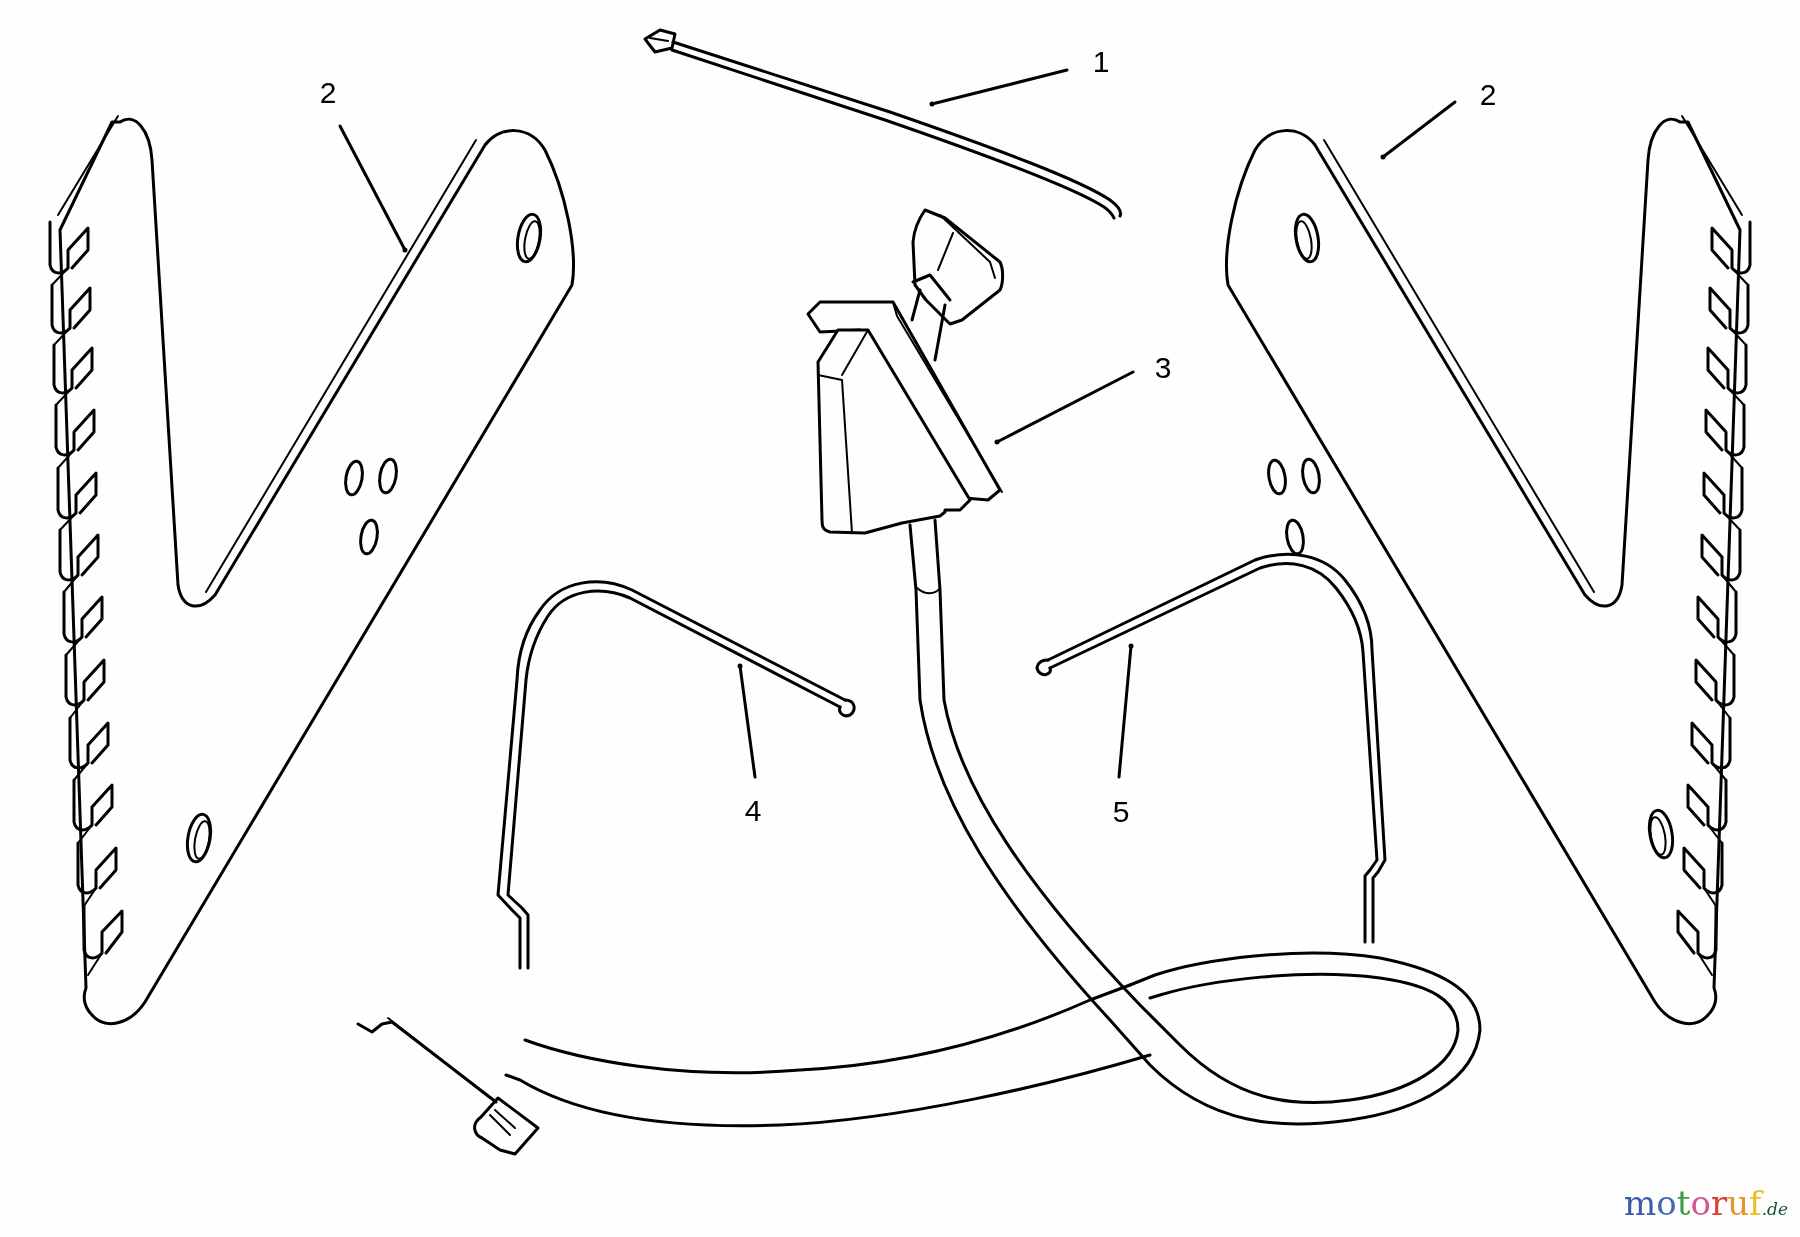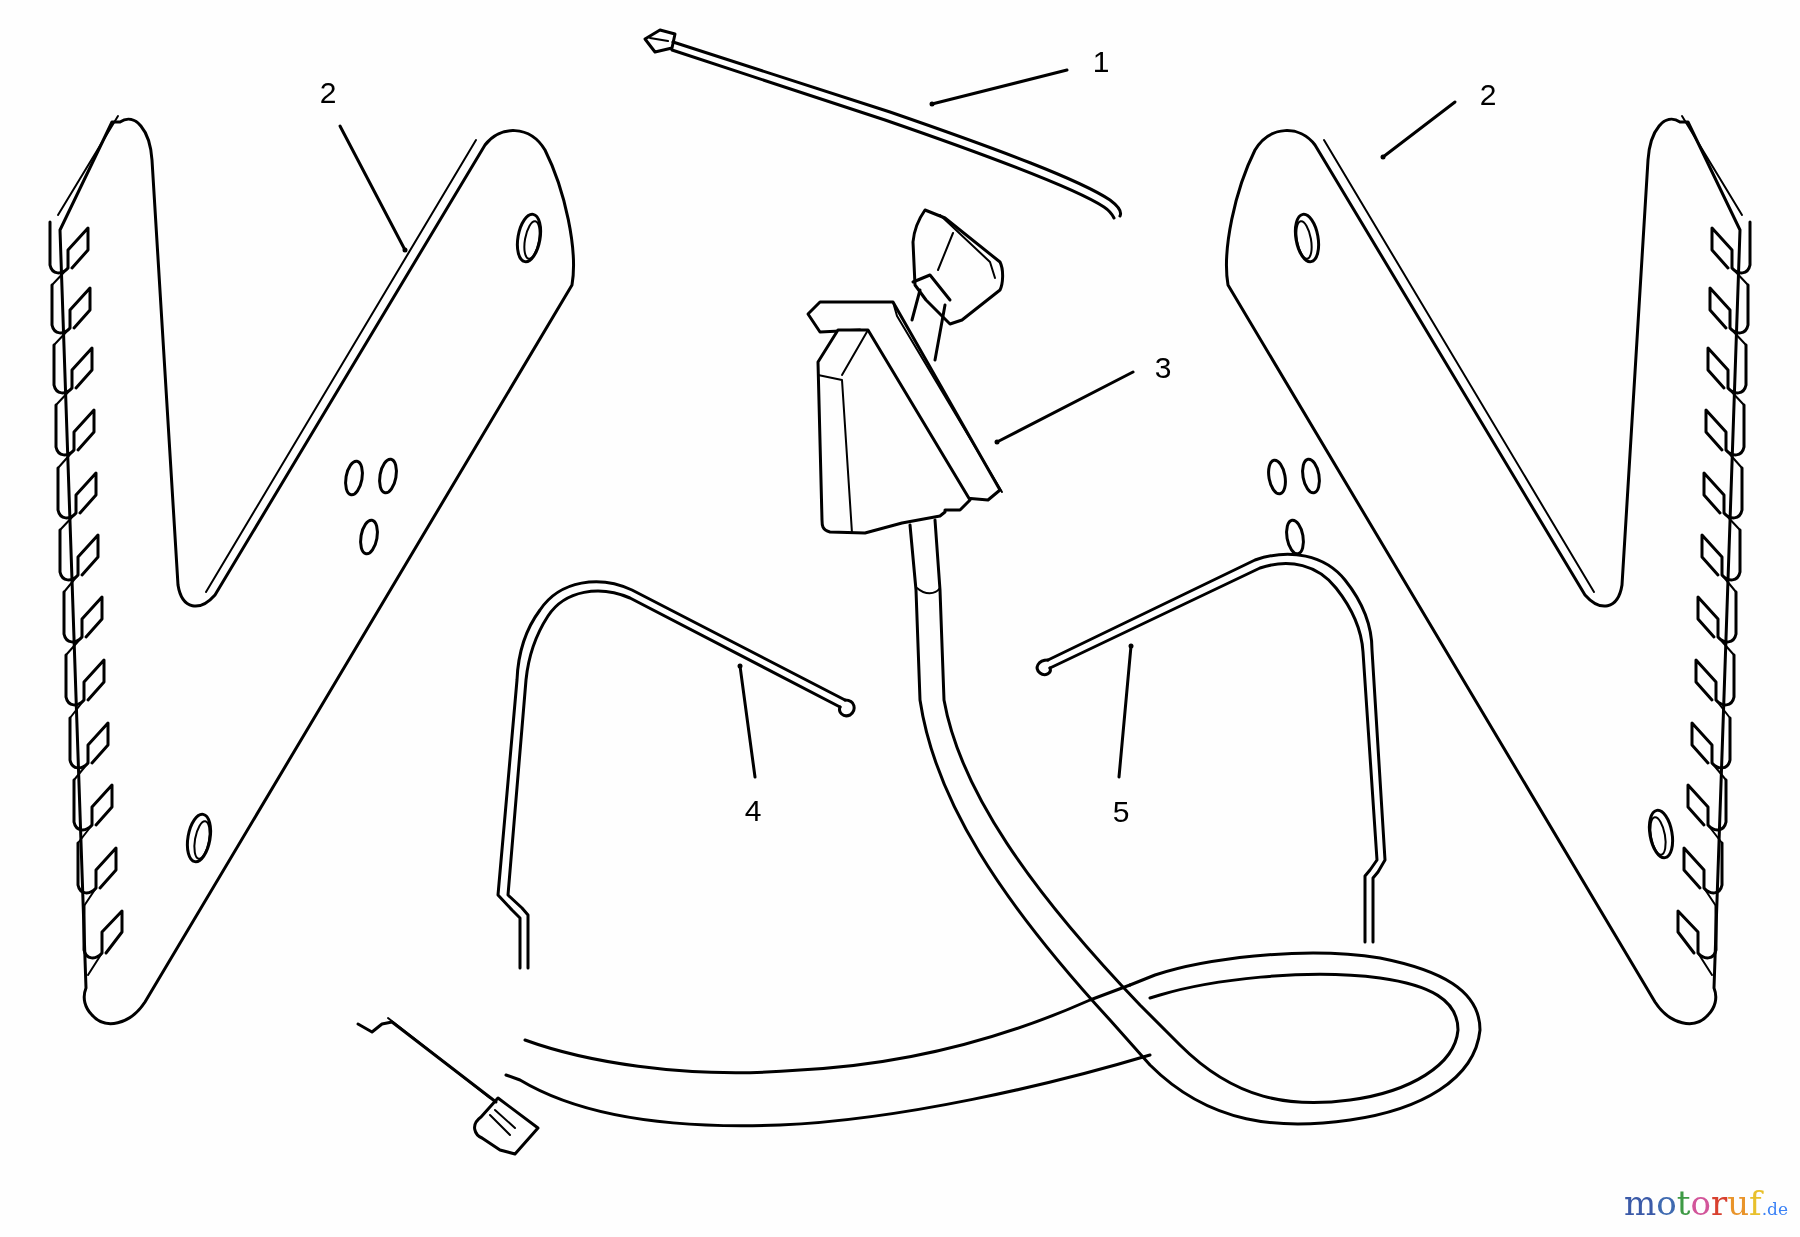--- a/index.html
+++ b/index.html
@@ -4,21 +4,21 @@
 <style>
   html, body { margin: 0; padding: 0; background: #fefefe; }
   body { width: 1800px; height: 1237px; position: relative; overflow: hidden; font-family: "Liberation Sans", sans-serif; }
   #canvas { position: absolute; left: 0; top: 0; width: 1800px; height: 1237px; }
   svg { position: absolute; left: 0; top: 0; }
   .ln { fill: none; stroke: #000; stroke-width: 3; stroke-linejoin: round; stroke-linecap: round; }
   .thin { fill: none; stroke: #000; stroke-width: 2; stroke-linejoin: round; stroke-linecap: round; }
   .plate { fill: #fefefe; stroke: #000; stroke-width: 3; stroke-linejoin: round; }
   .callout-num { position: absolute; font-family: "Liberation Sans", sans-serif; font-size: 30px; color: #000; line-height: 1; transform: translate(-50%, -50%); }
   .watermark { position: absolute; right: 12px; bottom: 14px; font-family: "DejaVu Serif", serif; font-size: 34px; letter-spacing: 0px; }
-  .watermark .suffix { font-size: 17px; color: #3b82f6; }
+  .watermark .suffix { font-size: 17px; color: #14532d; font-style: italic; }
 </style>
 </head>
 <body>
 
 <div id="canvas">
 <svg width="1800" height="1237" viewBox="0 0 1800 1237">
 
   <g>
 
     <path class="plate" d="M 120 122

